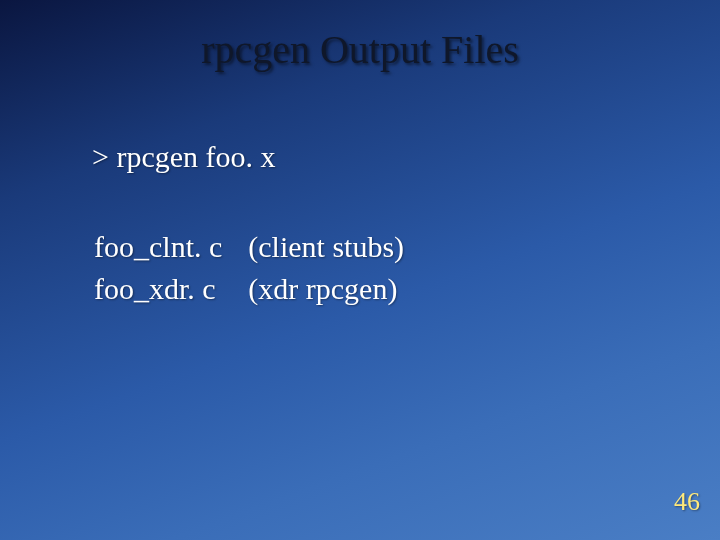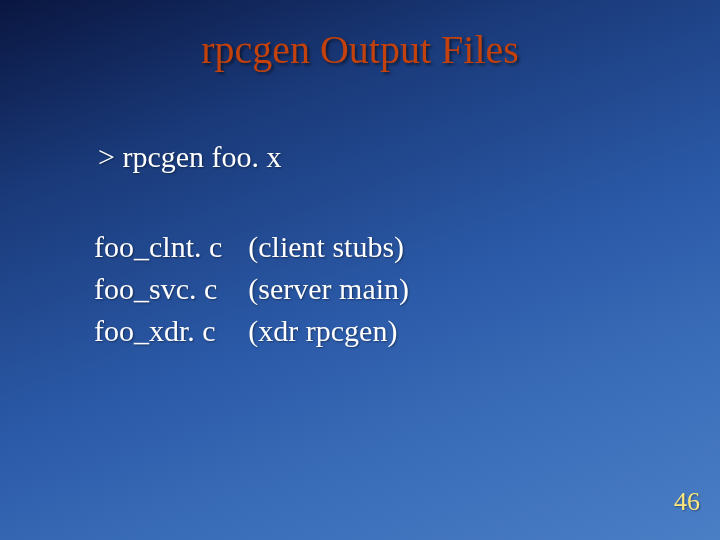--- a/index.html
+++ b/index.html
@@ -10,28 +10,28 @@
     position: relative;
     color: #fff;
   }
   .title {
     position: absolute;
     top: 26px;
     left: 0;
     width: 100%;
     text-align: center;
     font-size: 40px;
-    color: #c2410c;
+    color: #0f172a;
     text-shadow: 2px 2px 3px rgba(0,0,0,0.5);
     font-weight: normal;
   }
   .command {
     position: absolute;
     top: 140px;
-    left: 98px;
+    left: 92px;
     font-size: 30px;
     color: #fff;
     text-shadow: 1px 1px 2px rgba(0,0,0,0.4);
   }
   .table {
     position: absolute;
     top: 225px;
     left: 92px;
     font-size: 30px;
     color: #fff;
@@ -58,23 +58,19 @@
 
 <div class="command">&gt; rpcgen foo. x</div>
 
 <table class="table">
   <tbody>
       <tr>
     <td class="col-file">foo_clnt. c</td>
     <td>(client stubs)</td>
   </tr>
   <tr>
-    <td class="col-file">foo_svc. c</td>
-    <td> (server main)</td>
-  </tr>
-  <tr>
     <td class="col-file">foo_xdr. c</td>
     <td> (xdr  rpcgen)</td>
   </tr>
 </tbody>
   </table>
 
 <div class="pagenum">46</div>
 
 </body></html>

